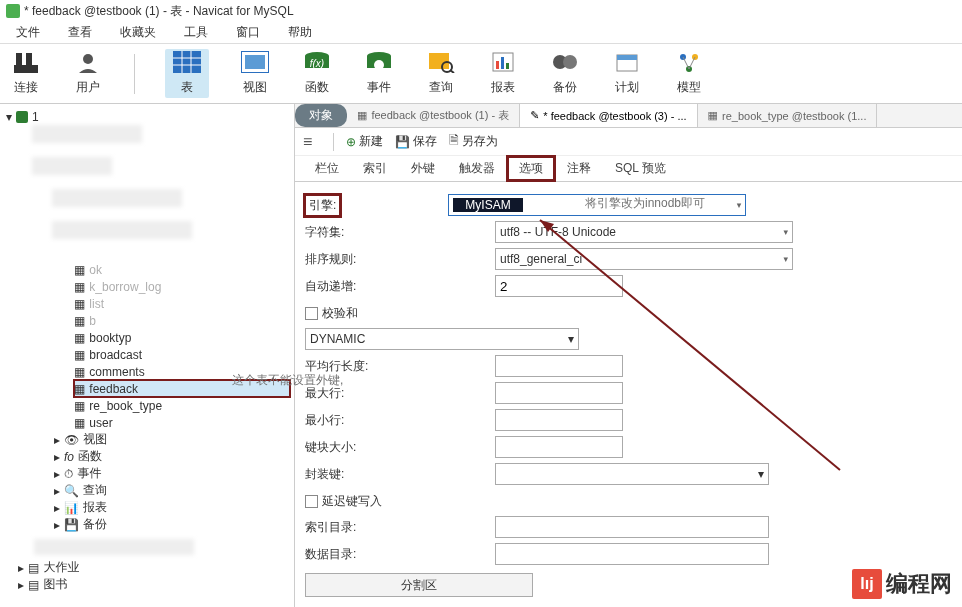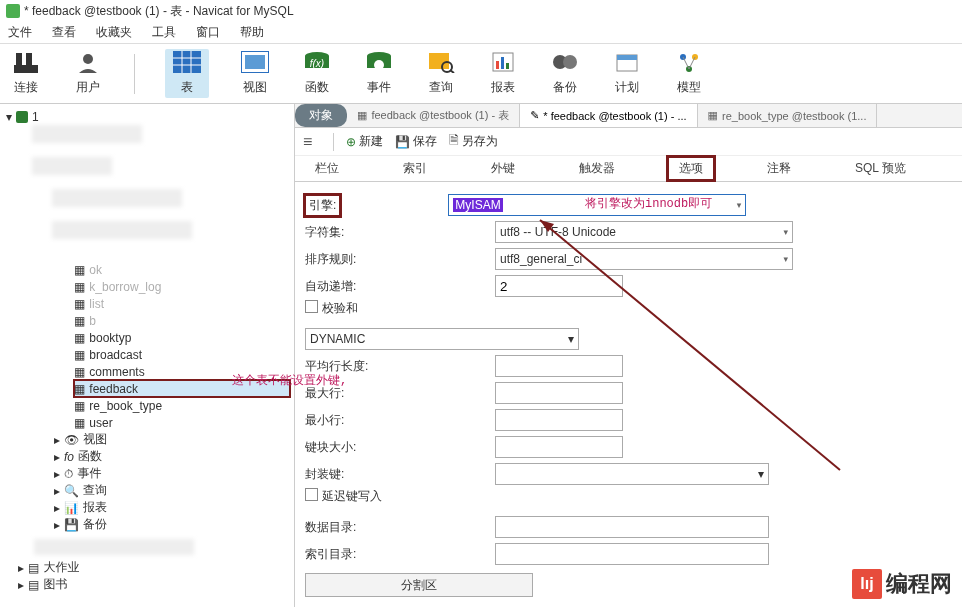--- a/index.html
+++ b/index.html
@@ -1,54 +1,54 @@
 <!DOCTYPE html>
 <html><head>
 <meta charset="utf-8">
 <style>
 * { margin: 0; padding: 0; box-sizing: border-box; font-family: "Microsoft YaHei", sans-serif; }
 body { width: 962px; height: 607px; background: #fff; font-size: 12px; color: #333; overflow: hidden; position: relative; }
 .titlebar { height: 22px; display: flex; align-items: center; padding: 0 6px; gap: 4px; background: #fff; }
 .titlebar .logo { width: 14px; height: 14px; background: #4caf50; border-radius: 2px; }
 .menubar { height: 22px; display: flex; align-items: center; padding: 0 8px; gap: 20px; border-bottom: 1px solid #ddd; }
-.menubar span { cursor: default; }
+.menubar span { cursor: default; margin-left: 8px; }
 .toolbar { height: 60px; display: flex; align-items: center; padding: 0 10px; gap: 30px; border-bottom: 1px solid #ccc; }
 .tool-item { display: flex; flex-direction: column; align-items: center; gap: 2px; cursor: pointer; }
 .tool-item.active { background: #cfe8f5; padding: 2px 6px; border-radius: 2px; }
 .tool-icon { width: 32px; height: 26px; display: flex; align-items: flex-start; justify-content: center; }
 .main { display: flex; height: calc(100% - 104px); }
 .sidebar { width: 295px; border-right: 1px solid #ccc; padding: 4px; overflow: hidden; position: relative; }
 .tree-row { display: flex; align-items: center; gap: 4px; padding: 1px 0; height: 17px; }
 .tree-row.selected { background: #d0e7f7; outline: 2px solid #7a1c1c; outline-offset: -1px; }
 .blur-box { background: #eee; filter: blur(2px); }
 .content { flex: 1; display: flex; flex-direction: column; }
 .tabs-row { height: 24px; display: flex; align-items: stretch; background: #f3f3f3; border-bottom: 1px solid #ccc; }
 .obj-tab { background: #6b7b85; color: #fff; padding: 0 14px; display: flex; align-items: center; border-radius: 10px; }
 .file-tab { padding: 0 10px; display: flex; align-items: center; gap: 4px; border-right: 1px solid #ccc; color: #666; font-size: 11px; }
 .file-tab.active { background: #fff; color: #000; }
 .action-row { height: 28px; display: flex; align-items: center; gap: 12px; padding: 0 8px; border-bottom: 1px solid #eee; }
 .action-row .ham { width: 18px; font-size: 16px; color: #555; cursor: pointer; }
 .action-item { display: flex; align-items: center; gap: 3px; cursor: pointer; }
-.sub-tabs { height: 26px; display: flex; align-items: flex-start; border-bottom: 1px solid #ccc; padding-left: 8px; gap: 40px; }
+.sub-tabs { height: 26px; display: flex; align-items: flex-start; border-bottom: 1px solid #ccc; padding-left: 8px; }
 .sub-tab { padding: 0 12px; height: 100%; display: flex; align-items: center; cursor: pointer; color: #444; }
 .sub-tab.boxed { outline: 3px solid #7a1c1c; outline-offset: -2px; }
 .form-area { padding: 10px 10px 0 10px; position: relative; }
 .form-row { display: flex; align-items: center; height: 26px; margin-bottom: 1px; }
 .form-label { width: 190px; color: #333; }
 .form-label.boxed { outline: 3px solid #7a1c1c; outline-offset: -1px; padding: 2px 4px; width: auto; margin-right: 108px; }
 .combo { width: 298px; height: 22px; border: 1px solid #aaa; padding: 0 4px; display: flex; align-items: center; justify-content: space-between; background: #fff; }
 .combo.sel { border: 1px solid #2a6fbf; }
-.combo.sel .val { background: #6d28d9; color: #fff; padding: 0 2px; }
+.combo.sel .val { background: #0f172a; color: #fff; padding: 0 12px; }
 .combo .arr { color: #666; font-size: 9px; }
 .txt { width: 128px; height: 22px; border: 1px solid #aaa; padding: 0 4px; }
 .combo-sm { width: 274px; height: 22px; border: 1px solid #aaa; display: flex; align-items: center; justify-content: space-between; padding: 0 4px; }
-.chk-row { display: flex; align-items: flex-start; gap: 4px; height: 26px; }
+.chk-row { display: flex; align-items: center; gap: 4px; height: 26px; }
 .chk { width: 13px; height: 13px; border: 1px solid #888; }
 .split-btn { width: 228px; height: 24px; border: 1px solid #aaa; background: #f3f3f3; display: flex; align-items: center; justify-content: center; cursor: pointer; margin-top: 6px; }
-.annotation { position: absolute; color: #be185d; font-size: 12px; pointer-events: none; z-index: 10; font-family: Liberation Mono, monospace; }
+.annotation { position: absolute; color: #737373; font-size: 12px; pointer-events: none; z-index: 10; }
 .watermark { position: absolute; right: 10px; bottom: 8px; display: flex; align-items: flex-start; gap: 4px; font-size: 22px; font-weight: bold; color: #333; }
 .watermark .wm-box { width: 30px; height: 30px; background: #e74c3c; color: #fff; display: flex; align-items: center; justify-content: center; font-size: 16px; border-radius: 2px; }
 svg.arrow { position: absolute; pointer-events: none; z-index: 9; }
 </style>
 </head>
 <body>
 
 <div class="titlebar">
   <div class="logo"></div>
   <span>* feedback @testbook (1) - 表 - Navicat for MySQL</span>
@@ -280,21 +280,21 @@
 
   <div class="content">
     <div class="tabs-row">
       <div class="obj-tab">对象</div>
       <div class="file-tab">
           <span>▦</span>
           <span>feedback @testbook (1) - 表</span>
         </div>
       <div class="file-tab active">
           <span>✎</span>
-          <span>* feedback @testbook (1) - ...</span>
+          <span>* feedback @testbook (3) - ...</span>
         </div>
       <div class="file-tab">
           <span>▦</span>
           <span>re_book_type @testbook (1...</span>
         </div>
     </div>
 
     <div class="action-row">
       <span class="ham">≡</span>
       <div style="width:1px;height:18px;background:#ccc"></div>
@@ -379,25 +379,25 @@
           <div class="combo-sm">
             <span></span>
             <span class="arr">▾</span>
           </div>
         </div>
       <div class="chk-row">
         <div class="chk"></div>
         <span>延迟键写入</span>
       </div>
       <div class="form-row">
+          <span class="form-label">索引目录:</span>
+          <input class="txt" style="width: 274px;">
+        </div>
+      <div class="form-row">
           <span class="form-label">数据目录:</span>
-          <input class="txt" style="width: 274px;">
-        </div>
-      <div class="form-row">
-          <span class="form-label">索引目录:</span>
           <input class="txt" style="width: 274px;">
         </div>
       <div class="split-btn">分割区</div>
     </div>
   </div>
 </div>
 
 <div class="annotation" style="left:232px;top:372px">这个表不能设置外键,</div>
 <div class="annotation" style="left:585px;top:195px">将引擎改为innodb即可</div>
 

